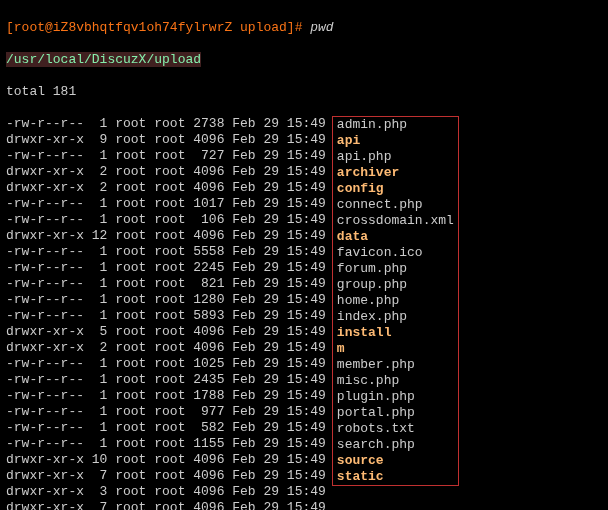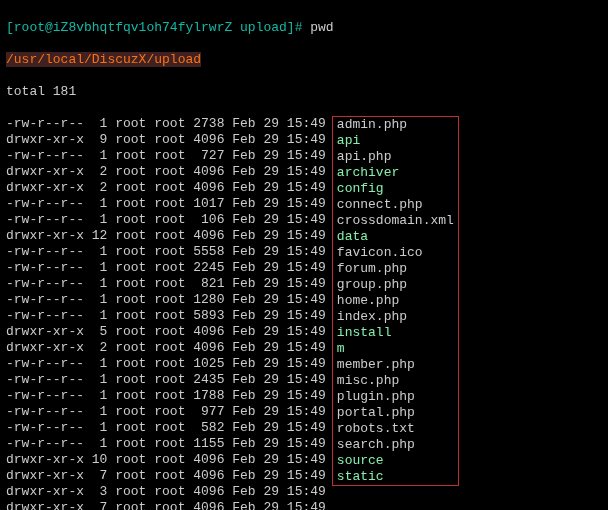--- a/index.html
+++ b/index.html
@@ -10,24 +10,24 @@
     font-family: "Courier New", monospace;
     font-size: 13px;
     line-height: 16px;
     width: 608px;
     height: 510px;
   }
   .term {
     padding: 4px 6px;
     white-space: pre;
   }
-  .ps1 { color: #14b8a6; }
-  .cmd { color: #ccc; }
-  .dir { color: #86efac; }
-  .hl  { color: #f97316; background: #402020; margin-top: 35px; }
+  .ps1 { color: #f97316; }
+  .cmd { color: #ccc; font-style: italic; }
+  .dir { color: #fdba74; font-weight: bold; }
+  .hl  { color: #86efac; background: #402020; margin-top: 35px; }
   .redbox {
     display: inline-block;
     border: 1px solid #c03030;
     padding: 0 4px;
     margin-left: 6px;
   }
   .row { color: #ccc; }
   .fname { }
 </style>
 </head>

